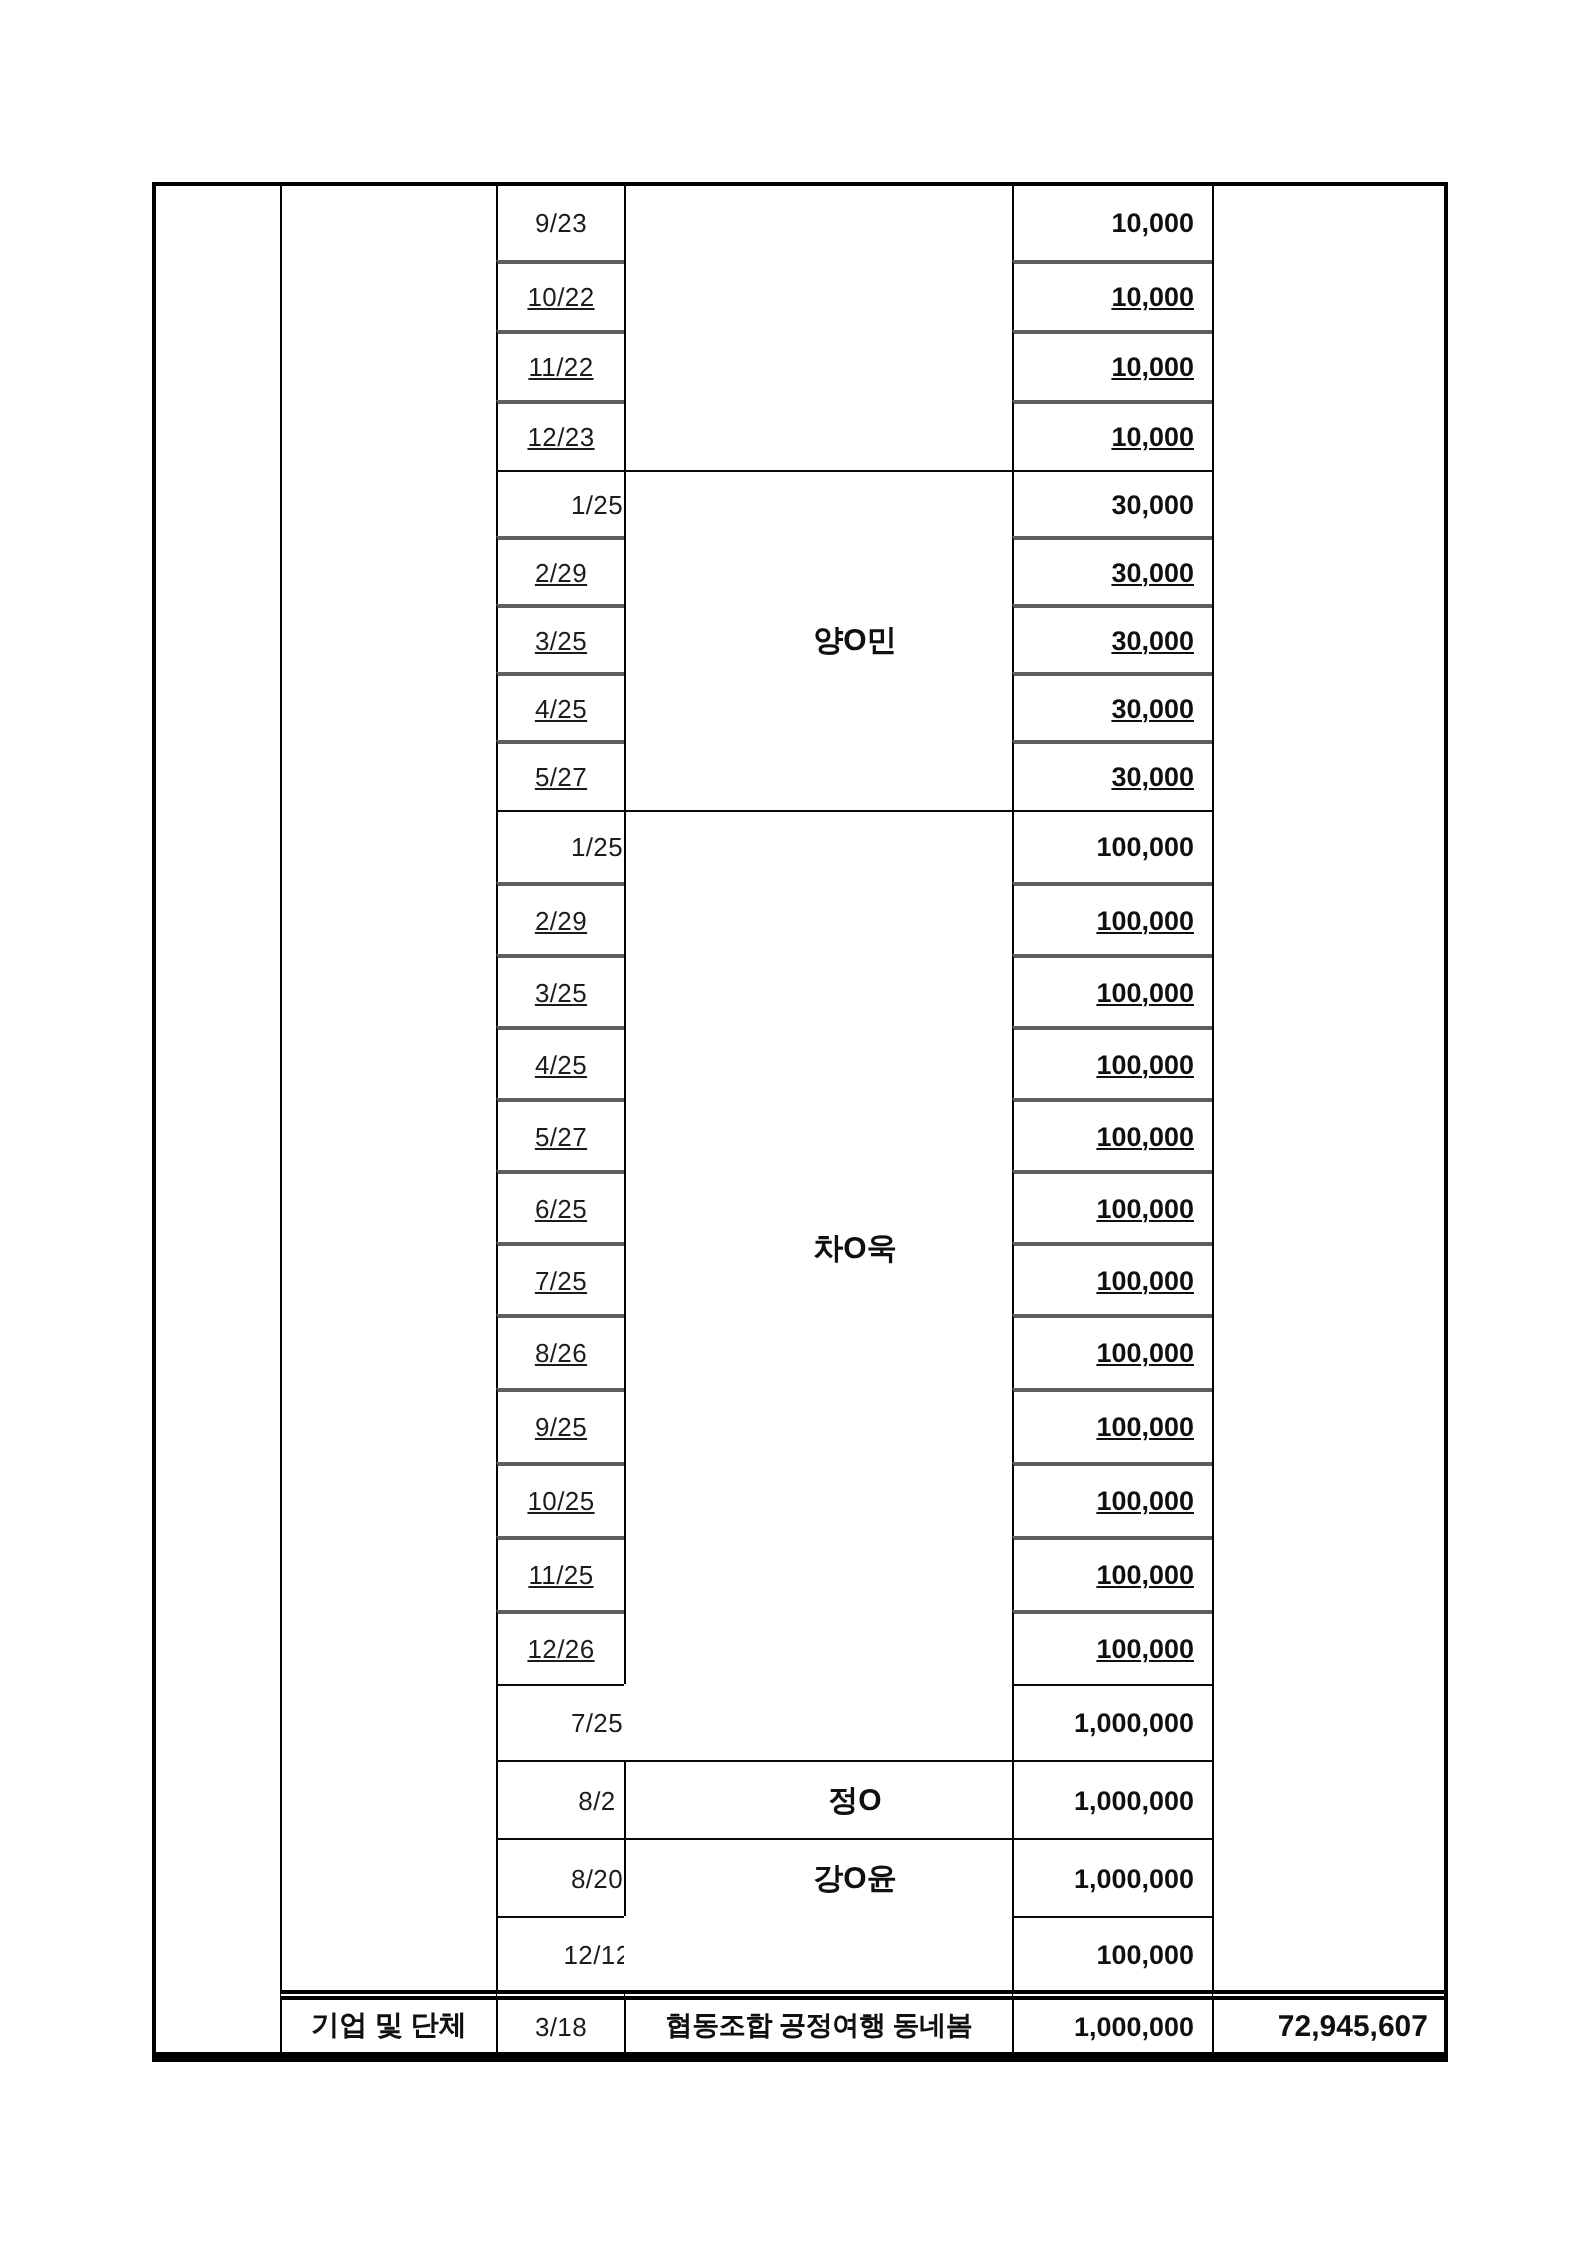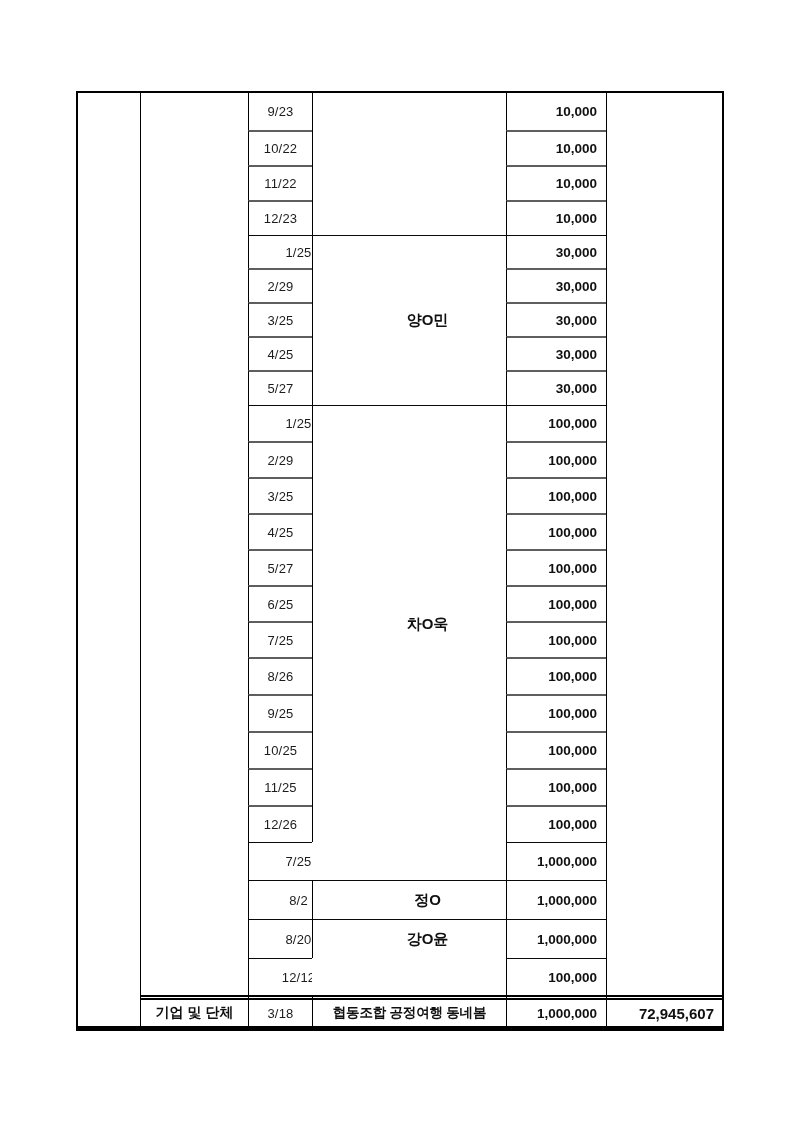--- a/index.html
+++ b/index.html
@@ -33,21 +33,21 @@
     box-sizing: border-box;
     display: flex; align-items: center;
     color: var(--text, #101010);
     overflow: hidden; white-space: nowrap;
     background: #fff;
   }
   
   .c2, .c3, .c4, .c5, .c6 { border-left: 1.5px solid var(--border, #000); }
 
   
-  .inner       { border-top: 2px solid var(--row-div, #5e5e5e); }
+  .inner       { border-top: 2px solid var(--row-div, #5e5e5e); text-decoration: underline; }
   .group-start { border-top: 1.5px solid var(--group-div, #0a0a0a); padding-left: 36px; }
   .footer-top  { border-top: 5px double var(--border, #000); }
 
   .date-cell   { justify-content: center; font-size: 13px; color: #1c1c1c; letter-spacing: 0.2px; }
   .amount-cell { justify-content: flex-end; padding-right: 9px; font-weight: bold; font-size: 13.5px; }
   .name-cell   { justify-content: center; font-weight: bold; font-size: 15px; }
   .org-cell    { justify-content: center; font-weight: bold; font-size: 14px; }
   .footer-name { justify-content: center; font-weight: bold; font-size: 13.5px; letter-spacing: -0.2px; }
   .total-cell  { justify-content: flex-end; padding-right: 8px; font-weight: bold; font-size: 15px; }
 

